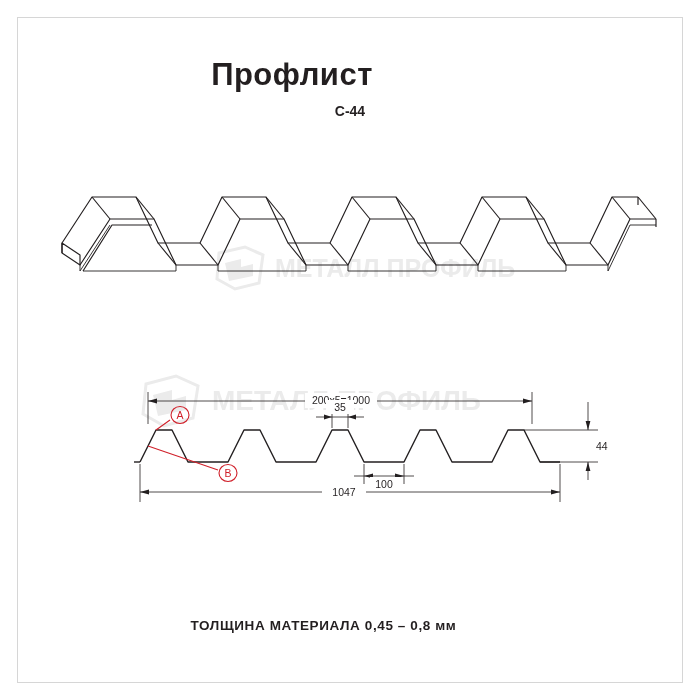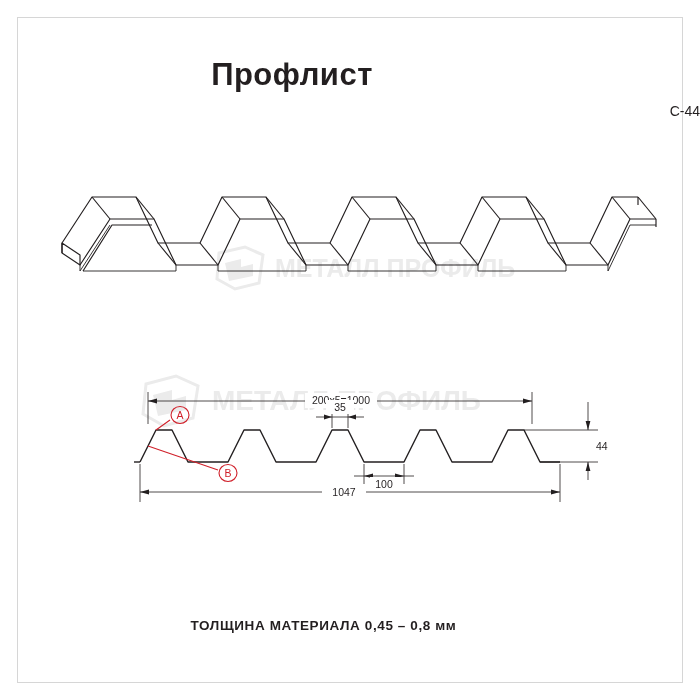--- a/index.html
+++ b/index.html
@@ -38,23 +38,23 @@
     font-size: 31px;
     font-weight: bold;
     letter-spacing: 0.5px;
     color: #231f20;
   }
   .subtitle {
     position: absolute;
     left: 0;
     top: 103px;
     width: 700px;
-    text-align: right;
+    text-align: center;
     font-size: 14px;
-    font-weight: normal;
+    font-weight: bold;
     color: #231f20;
   }
   .footer-note {
     position: absolute;
     left: 0;
     top: 618px;
     width: 647px;
     text-align: center;
     font-size: 13.5px;
     font-weight: bold;

